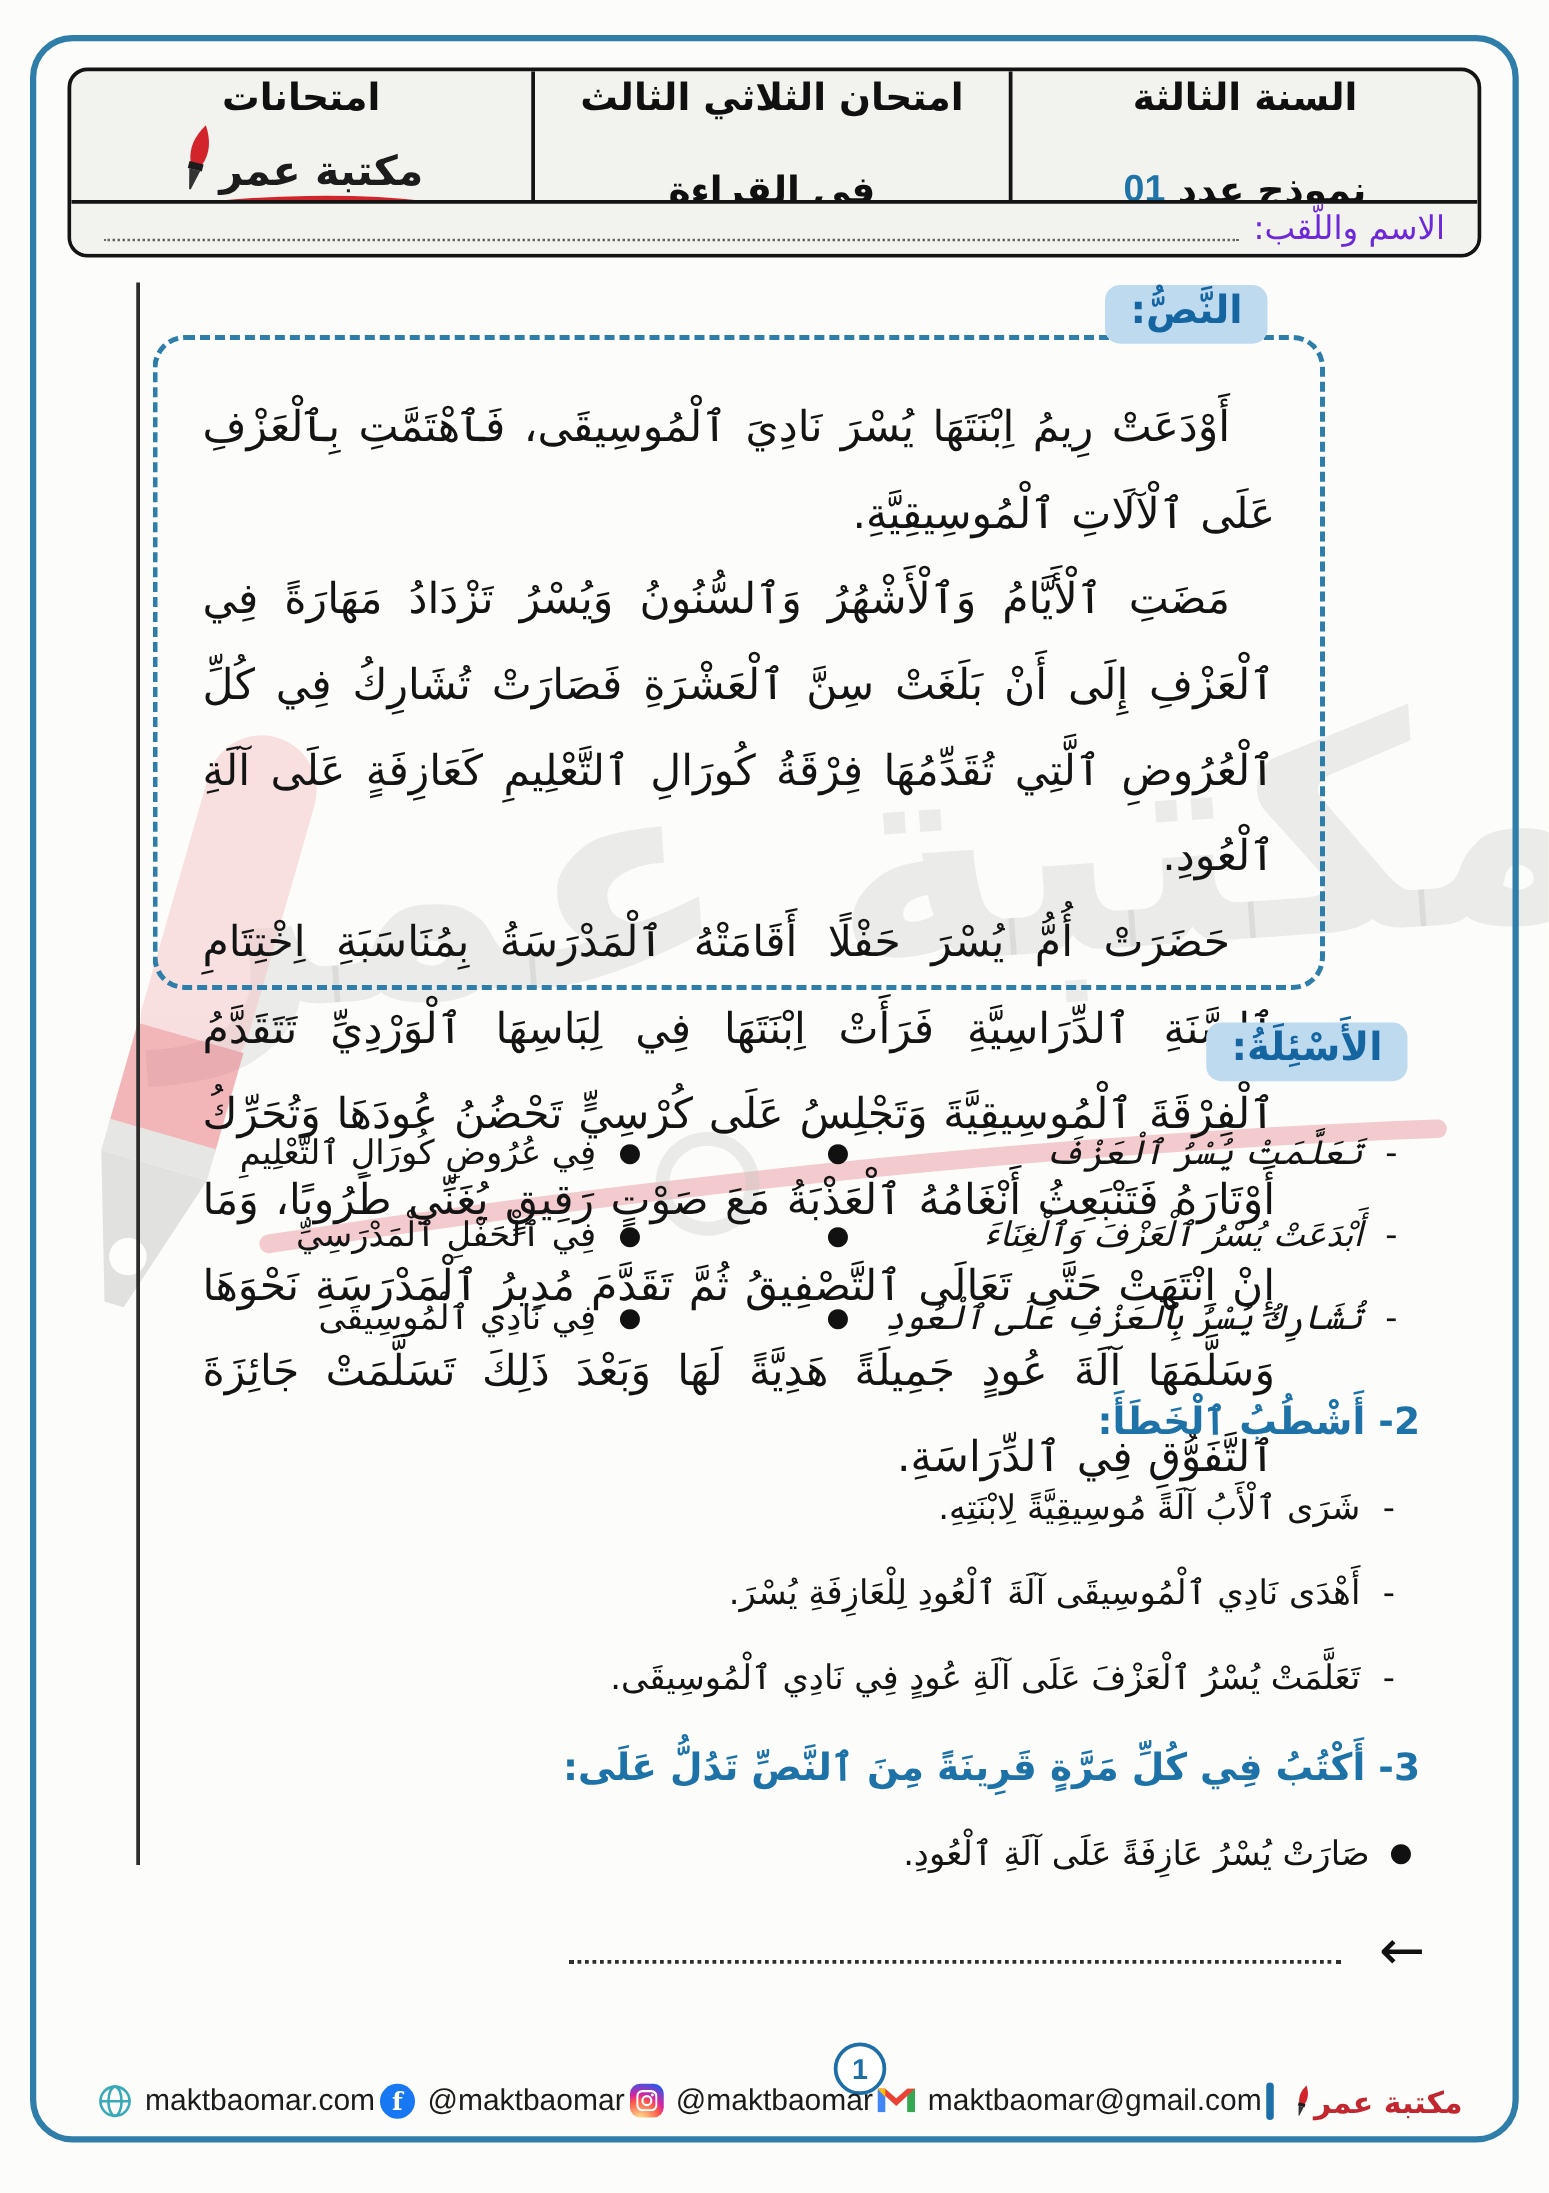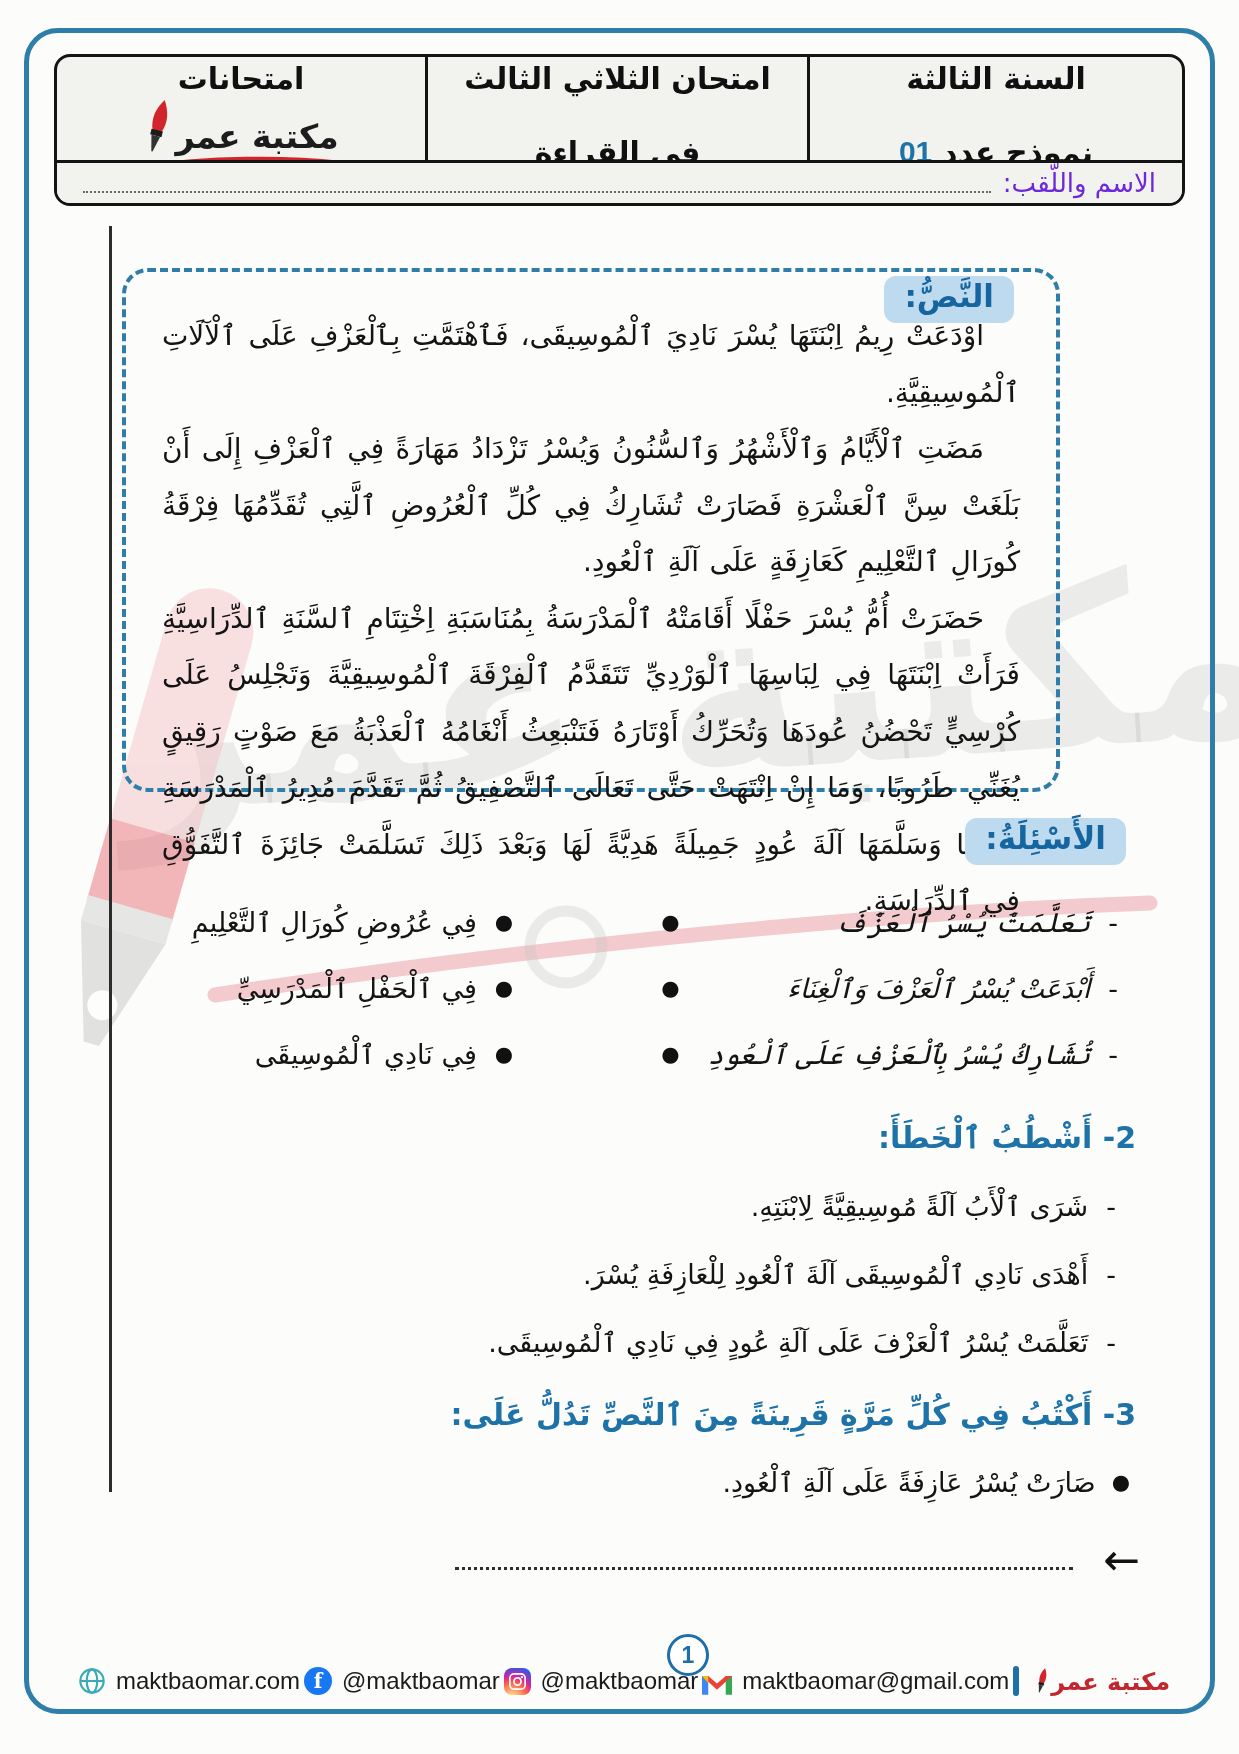--- a/index.html
+++ b/index.html
@@ -60,23 +60,23 @@
     background: #bedaef; color: #1565a0; font-weight: bold; font-size: 31px;
     padding: 2px 20px 8px; border-radius: 12px; line-height: 1.2;
   }
 
   
   .textbox {
     position: absolute; left: 122px; top: 268px; width: 938px; height: 524px;
     border: 4px dashed #2e7ea9; border-radius: 26px; padding: 36px 36px 0 36px;
     direction: rtl; z-index: 1; background: transparent;
   }
-  .text-badge { position: absolute; top: -44px; right: 42px; margin-top: 48px; }
+  .text-badge { position: absolute; top: -44px; right: 42px; }
   .para {
-    font-size: 28px; line-height: 2.02; text-align: justify; color: #141414;
+    font-size: 34px; line-height: 2.02; text-align: justify; color: #141414;
     text-indent: 36px; word-spacing: 1.5px;
   }
 
   
   .qarea { position: absolute; left: 124px; top: 800px; width: 1016px; direction: rtl; z-index: 1; color: #141414; }
   .q-badge { display: inline-block; margin-top: 18px; margin-inline-start: 14px; }
   .qtitle { color: #1d72a8; font-weight: bold; font-size: 30px; margin: 28px 4px 0 0; line-height: 1.5; }
   .match { display: grid; grid-template-columns: 53% 47%; margin-top: 24px; padding-inline-start: 22px; }
   .mright { display: flex; align-items: center; height: 66px; font-size: 27px; padding-inline-end: 70px; }
   .mright .mtext { margin-inline-start: 18px; font-style: italic; }
@@ -105,21 +105,21 @@
     background: #fff; z-index: 2; font-family: "Liberation Sans", sans-serif;
   }
 
   
   .footer {
     position: absolute; top: 1666px; left: 78px; width: 1092px;
     display: flex; align-items: center; justify-content: space-between;
     direction: ltr; font-size: 24px; color: #1b1b1b; z-index: 2;
     font-family: "Liberation Sans", sans-serif;
   }
-  .flink { display: flex; align-items: flex-end; gap: 10px; }
+  .flink { display: flex; align-items: flex-start; gap: 10px; }
   .fb-circle {
     width: 28px; height: 28px; border-radius: 50%; background: #1877f2;
     color: #fff; font-weight: bold; font-size: 20px; display: flex;
     align-items: center; justify-content: center; font-family: "DejaVu Serif", serif;
   }
   .ig-tile {
     width: 27px; height: 27px; border-radius: 8px;
     background: radial-gradient(circle at 30% 110%, #fdf497 0%, #fd5949 45%, #d6249f 60%, #285AEB 90%);
     display: flex; align-items: center; justify-content: center;
   }

